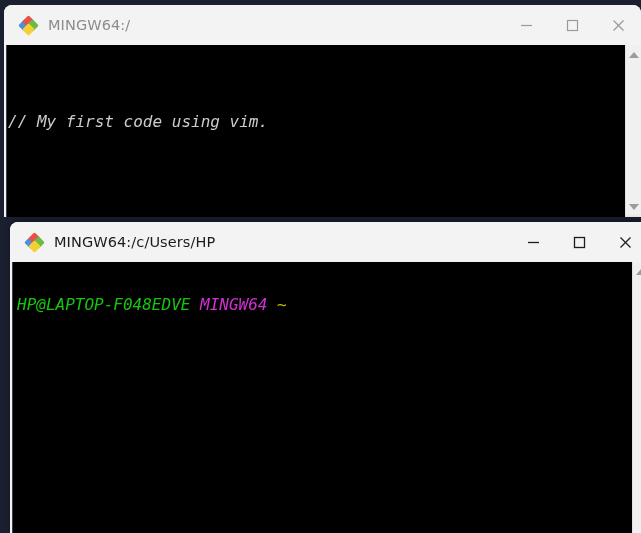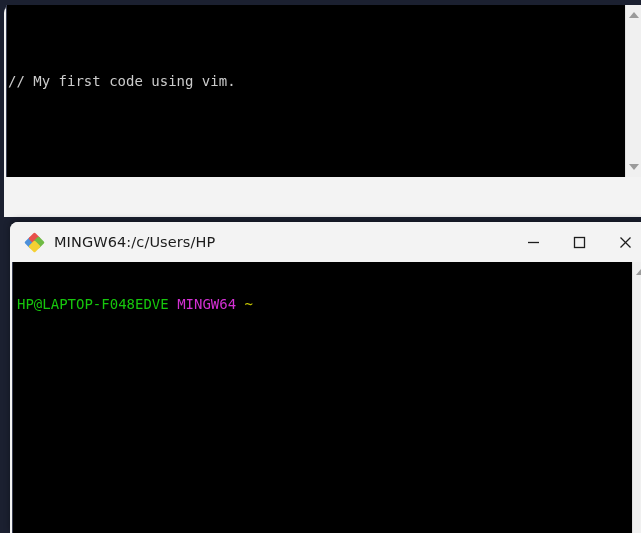--- a/index.html
+++ b/index.html
@@ -73,26 +73,27 @@
     justify-content: center;
   }
   .ctl svg { display: block; }
   .ctl.inactive svg { stroke: #9a9a9a; }
   .ctl.active   svg { stroke: #1d1d1d; }
 
   
   .term {
     background: #000000;
     font-family: "DejaVu Sans Mono", monospace;
-    font-size: 14px;
+    font-size: 16px;
     line-height: 17px;
     white-space: pre;
     overflow: hidden;
     position: relative;
     box-sizing: border-box;
+    font-style: italic;
   }
   .term .ln { height: 17px; }
 
   
   .sbar {
     position: absolute;
     top: 0;
     right: 0;
     width: 16px;
     height: 100%;
@@ -156,55 +157,82 @@
     width: 636px;
     border-left: 1px solid #3a3f52;
     padding-left: 4px;
   }
 </style>
 </head>
 <body>
 
 <div class="window win-top" id="win1">
 
-
-  <div class="term">
-    <div class="term-scroll-pad">
-      <div class="ln c-white">// My first code using vim.</div>
-      <div class="ln c-white"></div>
-      <div class="ln c-white">console.log("Welcome to the world of VIM");</div>
-      
-      
-      
-      
-      
-    </div>
-
-    
-
-    
-
-    
-
-    <div class="sbar">
-      <div class="sb-arrow up"><span class="tri up"></span></div>
-      <div class="sb-arrow dn"><span class="tri dn"></span></div>
-    </div>
-  </div>
-</div>
-
-<div class="window win-top" id="win2">
-
   <div class="titlebar win-top">
     <div class="tb-icon">
       <span class="dia b"></span>
         <span class="dia r"></span>
         <span class="dia g"></span>
         <span class="dia y"></span>
     </div>
+    <span class="tb-title inactive">MINGW64:/</span>
+    <div class="tb-controls">
+      <div class="ctl inactive">
+        <svg width="13" height="13" viewBox="0 0 13 13" fill="none" stroke-width="1.2">
+          <line x1="1" y1="6.5" x2="12" y2="6.5"></line>
+          </svg>
+      </div>
+      <div class="ctl inactive">
+        <svg width="13" height="13" viewBox="0 0 13 13" fill="none" stroke-width="1.2">
+          <rect x="1.5" y="1.5" width="10" height="10"></rect>
+          </svg>
+      </div>
+      <div class="ctl inactive">
+        <svg width="13" height="13" viewBox="0 0 13 13" fill="none" stroke-width="1.2">
+          <line x1="1.5" y1="1.5" x2="11.5" y2="11.5"></line>
+          <line x1="11.5" y1="1.5" x2="1.5" y2="11.5"></line>
+          </svg>
+      </div>
+    </div>
+  </div>
+
+  <div class="term">
+    <div class="term-scroll-pad">
+      <div class="ln c-white">// My first code using vim.</div>
+      <div class="ln c-white"></div>
+      <div class="ln c-white">console.log("Welcome to the world of VIM");</div>
+      
+      
+      
+      
+      
+    </div>
+
+    
+
+    
+
+    
+
+    <div class="sbar">
+      <div class="sb-arrow up"><span class="tri up"></span></div>
+      <div class="sb-arrow dn"><span class="tri dn"></span></div>
+    </div>
+  </div>
+</div>
+
+<div class="window win-top" id="win2">
+
+  <div class="titlebar win-top">
+    <div class="tb-icon">
+      <span class="dia b"></span>
+        <span class="dia r"></span>
+        <span class="dia g"></span>
+        <span class="dia y"></span>
+    </div>
     <span class="tb-title active">MINGW64:/c/Users/HP</span>
     <div class="tb-controls">
       <div class="ctl active">
         <svg width="13" height="13" viewBox="0 0 13 13" fill="none" stroke-width="1.3">
           <line x1="1" y1="6.5" x2="12" y2="6.5"></line>
           </svg>
       </div>
       <div class="ctl active">
         <svg width="13" height="13" viewBox="0 0 13 13" fill="none" stroke-width="1.3">
           <rect x="1.5" y="1.5" width="10" height="10"></rect>

